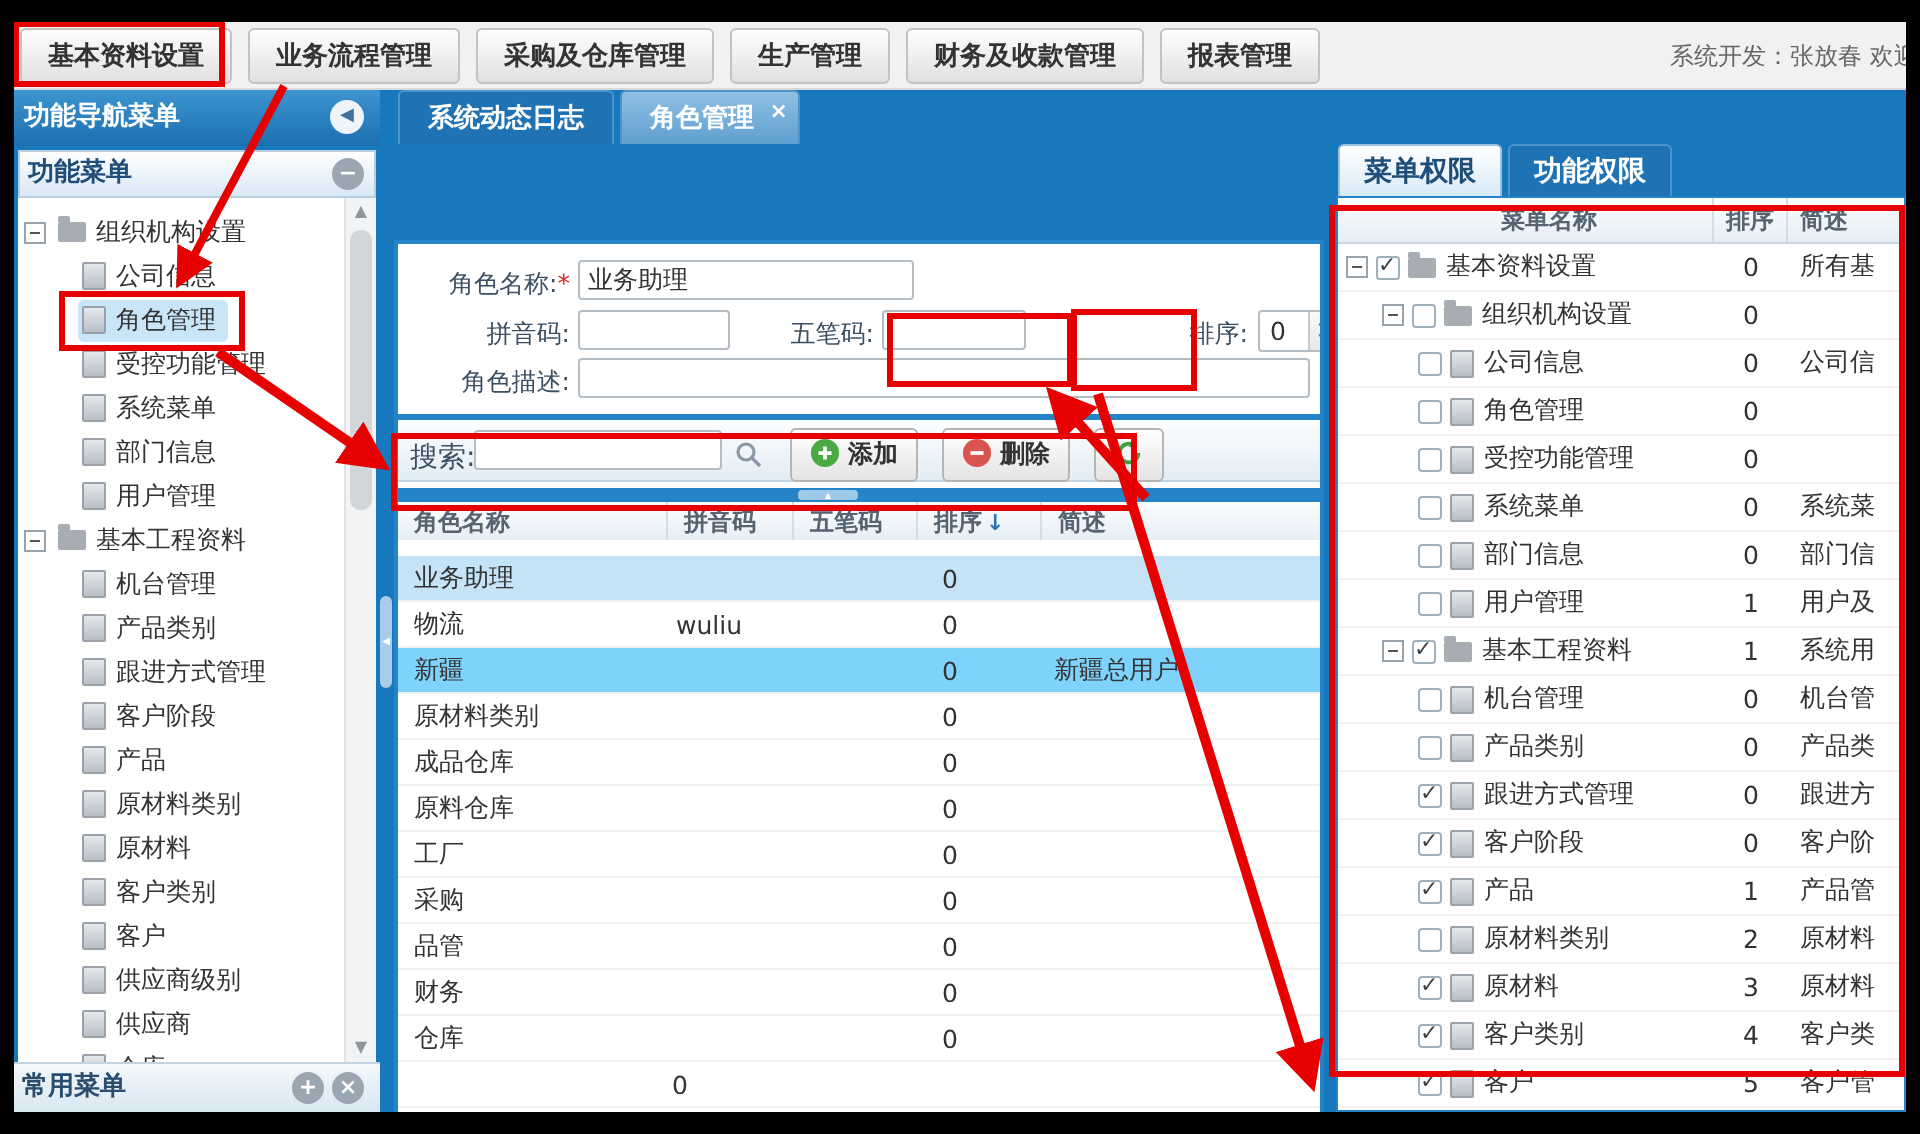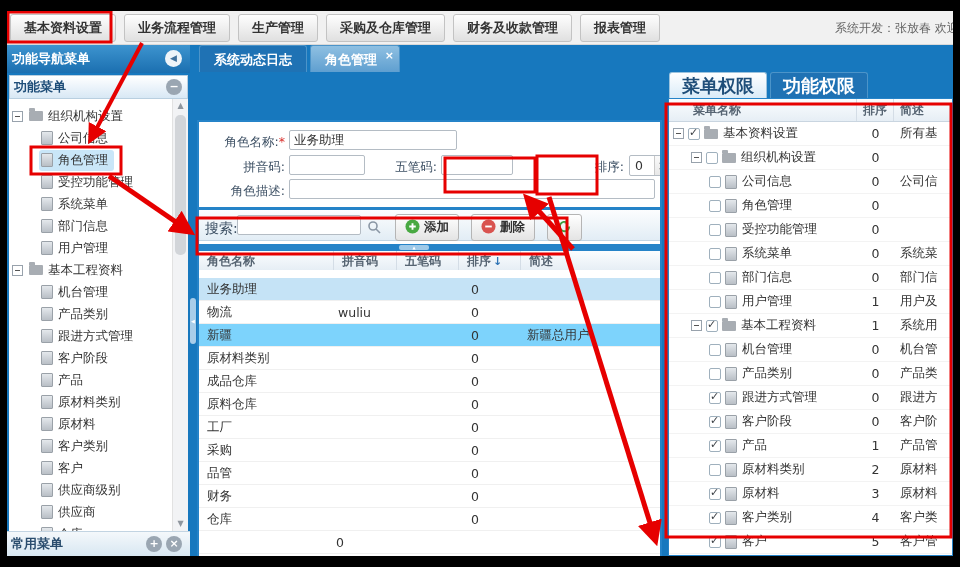--- a/index.html
+++ b/index.html
@@ -94,52 +94,52 @@
   .c1{width:135px;padding-left:8px;box-sizing:border-box;}
   .c2{width:63px;padding-left:4px;box-sizing:border-box;}
   .c3{width:62px;padding-left:4px;box-sizing:border-box;}
   .c4{width:62px;padding-left:12px;box-sizing:border-box;}
   .c5{flex:1;padding-left:6px;box-sizing:border-box;white-space:nowrap;overflow:hidden;}
   .sort-ic{color:#2e74b5;font-size:11px;margin-left:2px;}
 
   
   .right{position:absolute;left:661px;top:61px;width:285px;height:484px;}
   .r-tabs{position:absolute;left:1px;top:0;display:flex;height:26px;}
-  .r-tab{height:26px;line-height:26px;box-sizing:border-box;padding:0 12px;font-size:18px;font-weight:bold;
+  .r-tab{height:26px;line-height:26px;box-sizing:border-box;padding:0 12px;font-size:14px;font-weight:bold;
          border-radius:3px 3px 0 0;margin-right:3px;cursor:pointer;white-space:nowrap;}
   .r-tab.active{background:linear-gradient(#ffffff,#d9ebf8);color:#1f4e79;border:1px solid #9cc3de;border-bottom:none;}
   .r-tab.inactive{background:#1f72b4;color:#fff;border:1px solid #4c94c9;border-bottom:none;}
   .r-body{position:absolute;left:0;top:26px;width:285px;height:458px;background:#fff;
           border:1px solid #2583c8;box-sizing:border-box;overflow:hidden;}
   .r-thead{display:flex;height:22px;background:linear-gradient(#fbfdfe,#e6eef5);border-bottom:1px solid #c9d5e0;
            font-size:12px;font-weight:bold;color:#566472;align-items:center;}
   .r-thead .c{box-sizing:border-box;border-right:1px solid #d4dde6;height:22px;line-height:22px;}
-  .rc1{width:188px;padding-left:24px;}
+  .rc1{width:188px;padding-left:24px;text-align:center;}
   .rc2{width:37px;text-align:center;}
   .rc3{flex:1;padding-left:6px;white-space:nowrap;overflow:hidden;}
   .p-row{height:23px;display:flex;align-items:center;font-size:12.5px;color:#333;border-bottom:1px solid #f3f3f3;cursor:pointer;}
   .p-name{width:188px;display:flex;align-items:center;box-sizing:border-box;white-space:nowrap;overflow:hidden;}
   .cb{flex:none;width:12px;height:12px;background:#fff;border:1px solid #9fb0bd;border-radius:2px;margin-right:4px;
       position:relative;box-sizing:border-box;cursor:pointer;}
   .cb.ck::after{content:"✓";position:absolute;left:0px;top:-3px;font-size:11px;font-weight:bold;color:#3b3f44;}
 
   
   .overlay{position:absolute;left:0;top:0;width:946px;height:545px;pointer-events:none;z-index:99;}
 </style>
 </head>
 <body>
 
 <div class="app">
 
   <div class="menubar">
     <div id="menu-buttons" style="display:flex;">
         <div class="menu-btn">基本资料设置</div>
         <div class="menu-btn">业务流程管理</div>
+        <div class="menu-btn">采购及仓库管理</div>
         <div class="menu-btn">生产管理</div>
-        <div class="menu-btn">采购及仓库管理</div>
         <div class="menu-btn">财务及收款管理</div>
         <div class="menu-btn">报表管理</div>
       </div>
     <div class="dev-note">系统开发：张放春 欢迎您</div>
   </div>
 
   <div class="sidebar">
     <div class="sb-header">
       <span>功能导航菜单</span>
       <span class="sb-collapse">◀</span>

